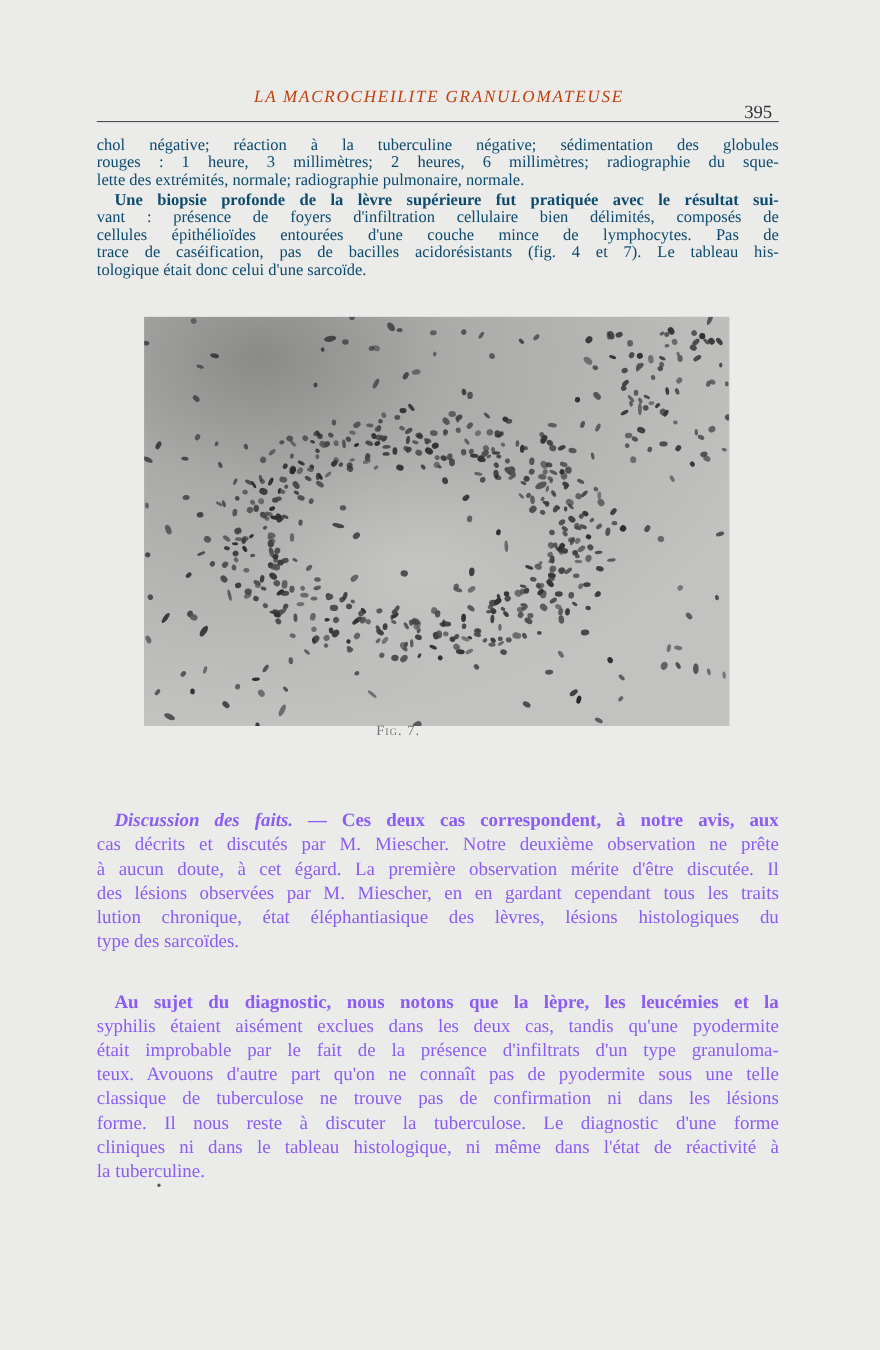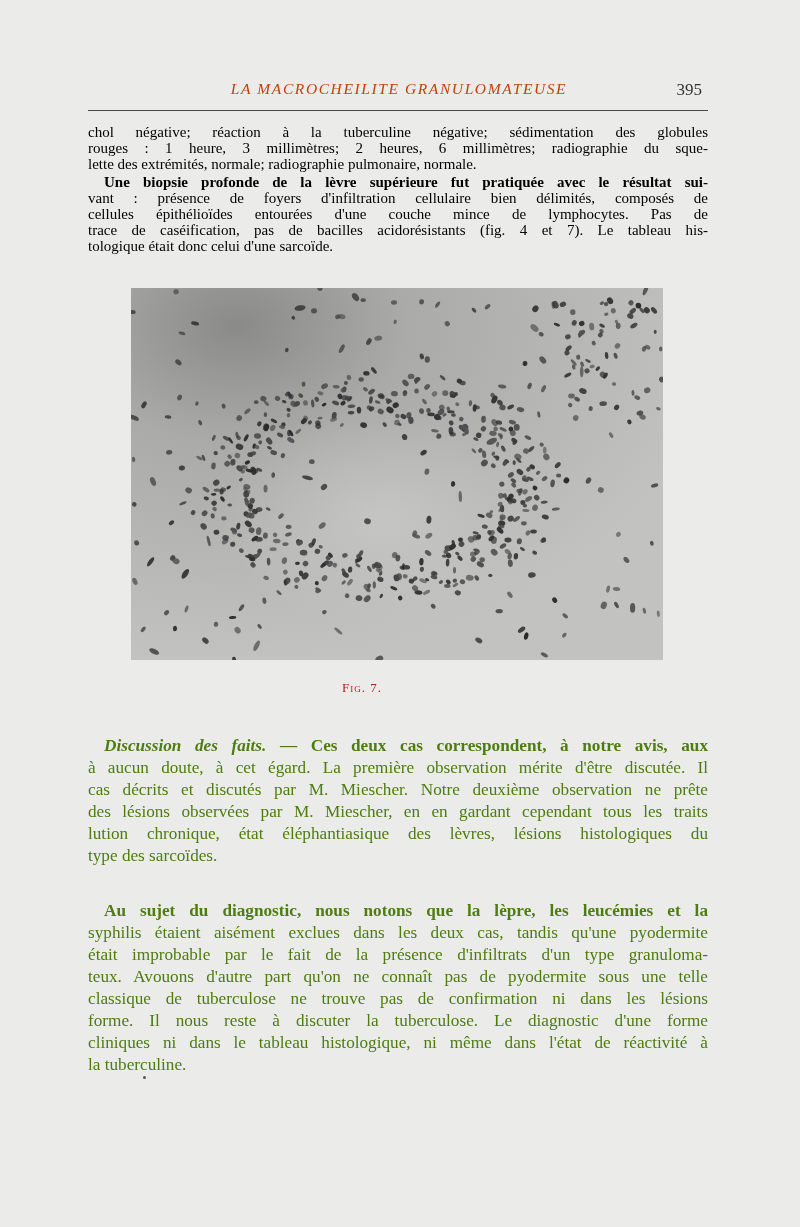--- a/index.html
+++ b/index.html
@@ -10,43 +10,43 @@
     color: #2a2a2a;
   }
   .running-head {
     position: absolute; left: 88px; top: 80px; width: 622px; height: 28px;
   }
   .running-title {
     position: absolute; left: 0; width: 622px; text-align: center; top: 0;
     font-style: italic; font-size: 15.5px; letter-spacing: 1.6px; color: #c2410c;
   }
   .page-number {
-    position: absolute; right: 8px; top: 0; font-size: 17px; color: #333;
+    position: absolute; right: 8px; top: 12px; font-size: 17px; color: #333;
   }
   .head-rule {
     position: absolute; left: 88px; top: 110px; width: 620px; height: 0;
     border-top: 1.4px solid #4a4a4a;
   }
   .para {
     position: absolute; left: 88px; width: 620px; margin: 0;
     text-align: justify; text-align-last: left;
   }
   .para .line { display: block; white-space: nowrap; text-align-last: justify; text-align: justify; }
   .para .line.last { text-align-last: left; }
-  .small { font-size: 15px; line-height: 16px; color: #000000; }
-  .large { font-size: 17.2px; line-height: 22px; color: #4d7c0f; }
+  .small { font-size: 15px; line-height: 16px; color: #0c4a6e; }
+  .large { font-size: 17.2px; line-height: 22px; color: #8b5cf6; }
   .indent { padding-left: 16px; font-weight: bold; }
   .figure {
     position: absolute; left: 131px; top: 288px; width: 532px; height: 372px;
     background: #b6b6b4; overflow: hidden;
   }
   .figure svg { display: block; }
   .fig-caption {
-    position: absolute; left: 0; width: 724px; top: 680px; text-align: center;
-    font-size: 13px; letter-spacing: 1px; color: #b91c1c;
+    position: absolute; left: 0; width: 724px; top: 656px; text-align: center;
+    font-size: 13px; letter-spacing: 1px; color: #737373;
   }
   .fig-caption .sc { font-variant: small-caps; }
   .italic { font-style: italic; }
   .stray-dot {
     position: absolute; left: 143px; top: 1076px; width: 3px; height: 3px; border-radius: 50%;
     background: #555;
   }
 </style>
 </head>
 <body>
@@ -731,22 +731,22 @@
   </svg>
 </div>
 
 <div class="fig-caption">
   <span class="sc">Fig.</span>
   <span>7.</span>
 </div>
 
 <p class="para large" style="top:735px;">
   <span class="line indent"><span class="italic">Discussion des faits.</span><span> — </span><span>Ces deux cas correspondent, à notre avis, aux</span></span>
+  <span class="line">cas décrits et discutés par M. Miescher. Notre deuxième observation ne prête</span>
   <span class="line">à aucun doute, à cet égard. La première observation mérite d'être discutée. Il</span>
-  <span class="line">cas décrits et discutés par M. Miescher. Notre deuxième observation ne prête</span>
   <span class="line">des lésions observées par M. Miescher, en en gardant cependant tous les traits</span>
   <span class="line">lution chronique, état éléphantiasique des lèvres, lésions histologiques du</span>
   <span class="line last">type des sarcoïdes.</span>
 </p>
 
 <p class="para large" style="top:900px;">
   <span class="line indent">Au sujet du diagnostic, nous notons que la lèpre, les leucémies et la</span>
   <span class="line">syphilis étaient aisément exclues dans les deux cas, tandis qu'une pyodermite</span>
   <span class="line">était improbable par le fait de la présence d'infiltrats d'un type granuloma-</span>
   <span class="line">teux. Avouons d'autre part qu'on ne connaît pas de pyodermite sous une telle</span>

